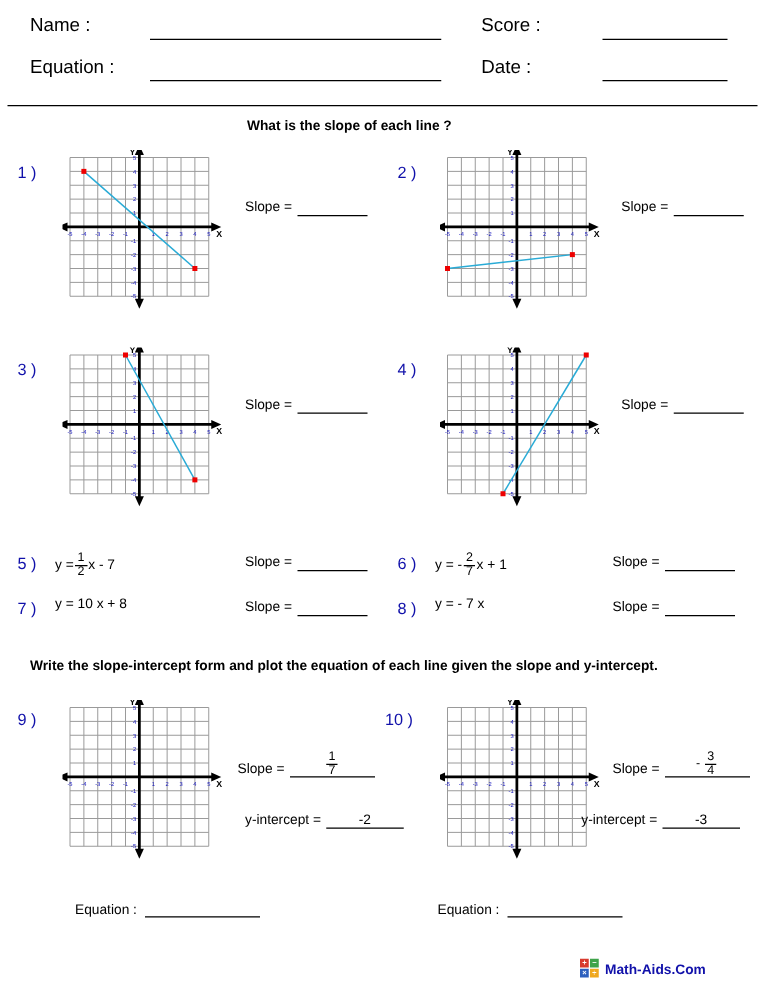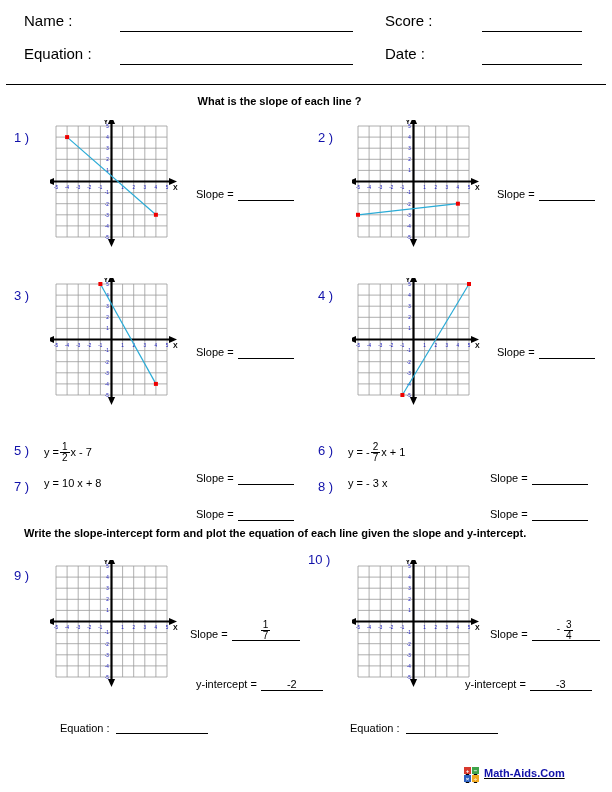--- a/index.html
+++ b/index.html
@@ -81,21 +81,21 @@
 
   
   .slope-row {
     position: absolute;
     display: flex;
     align-items: flex-end;
     white-space: nowrap;
     font-size: 11px;
     color: #000;
   }
-  .slope-text { margin-right: 4px; line-height: 13px; margin-top: 28px; }
+  .slope-text { margin-right: 4px; line-height: 13px; }
   .blank {
     display: inline-block;
     border-bottom: 1.3px solid #000;
     height: 11px;
   }
   .blank-w60 { width: 56px; }
 
   
   .filled {
     display: inline-block;
@@ -143,23 +143,22 @@
     white-space: nowrap;
     font-size: 11px;
   }
   .equation-line .blank { width: 92px; margin-left: 6px; }
 
   
   #footer {
     position: absolute;
     left: 464px; top: 767px;
     display: flex;
-    align-items: flex-start;
+    align-items: flex-end;
     white-space: nowrap;
-    text-decoration: underline;
   }
   #footer-logo {
     width: 15px; height: 15px;
     display: grid;
     grid-template-columns: 1fr 1fr;
     grid-template-rows: 1fr 1fr;
     gap: 1px;
     margin-right: 5px;
   }
   #footer-logo span {
@@ -512,21 +511,21 @@
     <div class="qnum" style="left: 14px; top: 479px;">7 )</div>
     <div class="eq-row" style="left: 44px; top: 477px;">
       <span class="eq-text">y =  10 x + 8</span>
     </div>
     <div class="slope-row" style="left: 196px; top: 480px;">
       <span class="slope-text">Slope =</span>
       <span class="blank blank-w60"></span>
     </div>
     <div class="qnum" style="left: 318px; top: 479px;">8 )</div>
     <div class="eq-row" style="left: 348px; top: 477px;">
-      <span class="eq-text">y = -  3 x</span>
+      <span class="eq-text">y = -  7 x</span>
     </div>
     <div class="slope-row" style="left: 490px; top: 480px;">
       <span class="slope-text">Slope =</span>
       <span class="blank blank-w60"></span>
     </div>
     <div class="qnum" style="left: 14px; top: 568px;">9 )</div>
     <div class="graph" style="left: 50px; top: 560px;">
       <svg width="133" height="133" viewBox="0 0 133 133">
         <g stroke="#9A9A9A" stroke-width="0.8" fill="none">
           <line x1="6" y1="6" x2="6" y2="117"></line>
@@ -596,21 +595,21 @@
         </span></span>
     </div>
     <div class="slope-row" style="left: 196px; top: 650px;">
       <span class="slope-text">y-intercept =</span>
       <span class="filled filled-w60">-2</span>
     </div>
     <div class="equation-line" style="left: 60px; top: 722px;">
       <span>Equation :</span>
       <span class="blank"></span>
     </div>
-    <div class="qnum" style="left: 308px; top: 552px;">10  )</div>
+    <div class="qnum" style="left: 308px; top: 568px;">10  )</div>
     <div class="graph" style="left: 352px; top: 560px;">
       <svg width="133" height="133" viewBox="0 0 133 133">
         <g stroke="#9A9A9A" stroke-width="0.8" fill="none">
           <line x1="6" y1="6" x2="6" y2="117"></line>
           <line x1="6" y1="6" x2="117" y2="6"></line>
           <line x1="17.1" y1="6" x2="17.1" y2="117"></line>
           <line x1="6" y1="17.1" x2="117" y2="17.1"></line>
           <line x1="28.2" y1="6" x2="28.2" y2="117"></line>
           <line x1="6" y1="28.2" x2="117" y2="28.2"></line>
           <line x1="39.3" y1="6" x2="39.3" y2="117"></line>

